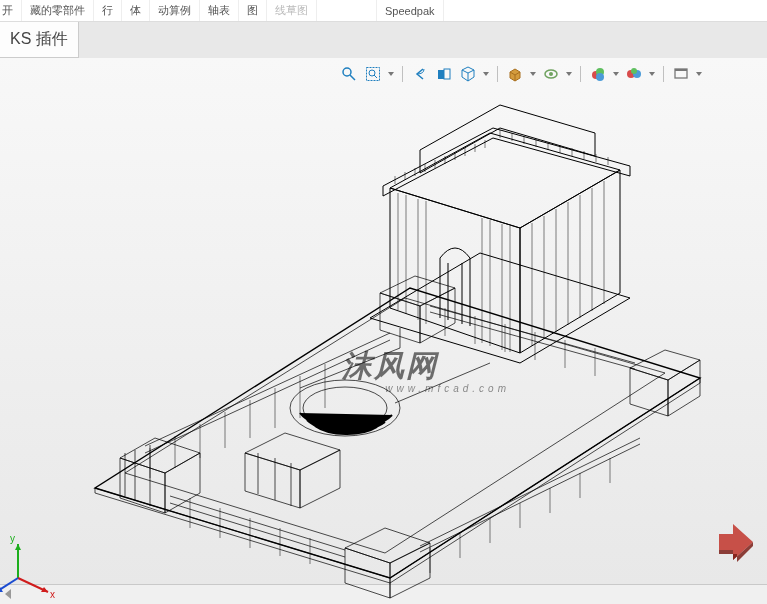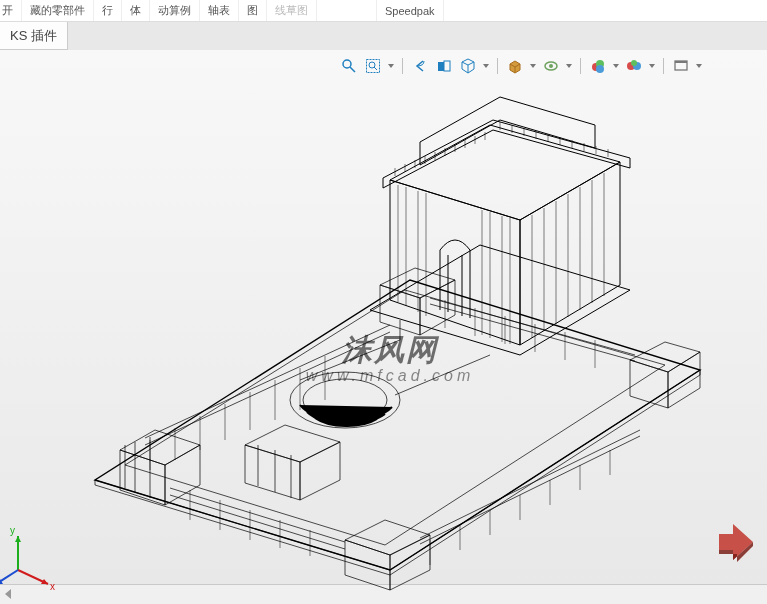--- a/index.html
+++ b/index.html
@@ -22,25 +22,25 @@
   padding: 0 8px;
   display: flex;
   align-items: center;
   height: 100%;
   border-right: 1px solid #eee;
 }
 .ribbon-label:first-child { padding-left: 2px; }
 
 
 .ribbon-tabs {
-  height: 28px;
+  height: 36px;
   background: #e8e8e8;
   display: flex;
   align-items: stretch;
-  font-size: 13px;
+  font-size: 16px;
   color: #444;
 }
 .tab {
   padding: 3px 10px;
   background: #fdfdfd;
   border-right: 1px solid #ccc;
   border-bottom: 1px solid #ccc;
   display: flex;
   align-items: center;
 }
@@ -88,37 +88,38 @@
 
 
 .model-area {
   position: absolute;
   inset: 0;
 }
 
 
 .watermark {
   position: absolute;
-  top: 280px;
+  top: 288px;
   left: 270px;
   width: 240px;
   text-align: center;
   color: rgba(0,0,0,.55);
   font-size: 30px;
   font-weight: bold;
   font-style: italic;
   letter-spacing: 2px;
   pointer-events: none;
 }
 .watermark .sub {
-  font-size: 16px;
+  font-size: 10px;
   letter-spacing: 4px;
   color: rgba(0,0,0,.45);
   font-weight: normal;
   margin-top: -4px;
+  text-align: right;
 }
 
 
 .statusbar {
   height: 20px;
   background: #f0f0f0;
   border-top: 1px solid #c9c9c9;
   display: flex;
   align-items: center;
   font-size: 11px;

